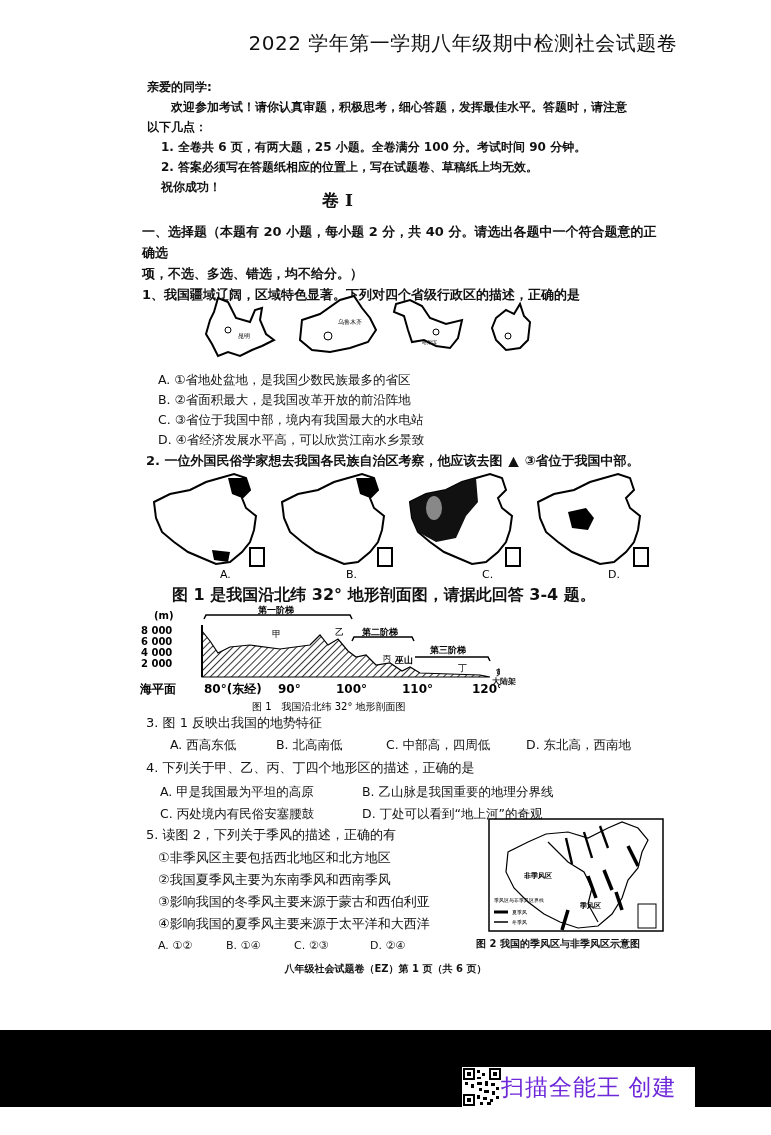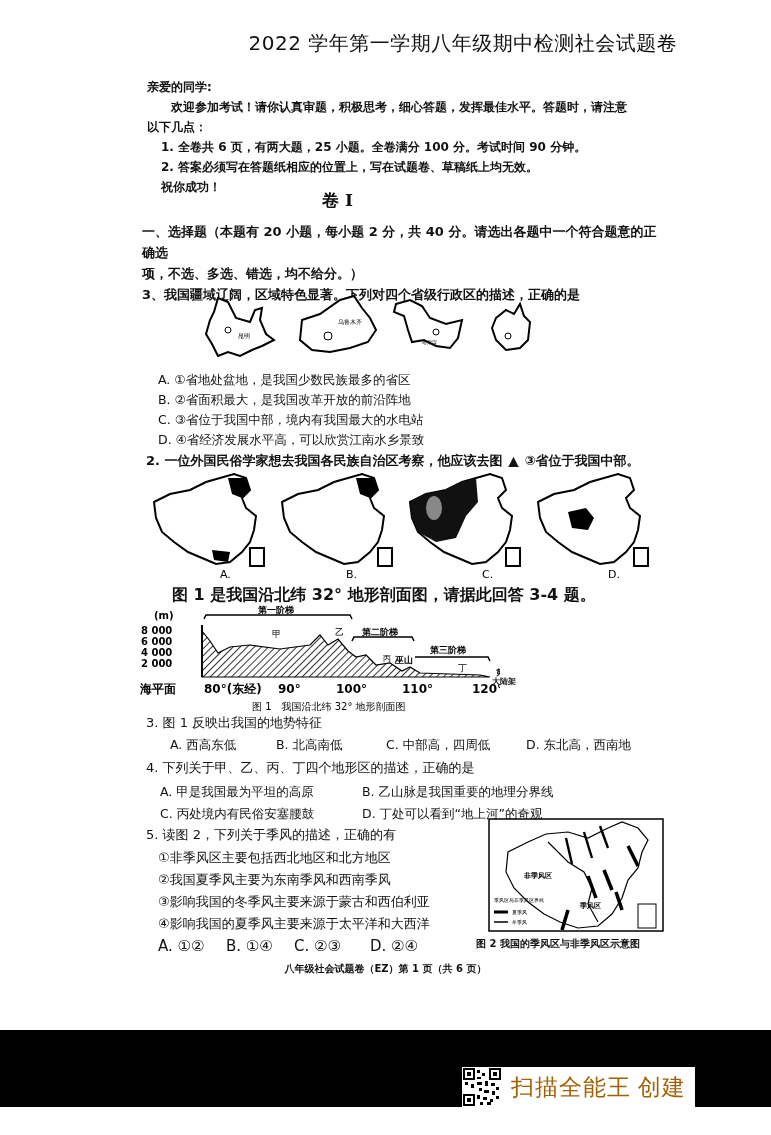--- a/index.html
+++ b/index.html
@@ -10,42 +10,42 @@
   .intro { left:147px; top:77px; width:520px; font-size:12px; line-height:20px; font-weight:bold; font-family:"DejaVu Sans", sans-serif; }
   .intro .indent { padding-left:24px; }
   .intro .num { padding-left:14px; }
   .section { left:0; width:645px; top:189px; text-align:center; font-size:17px; font-weight:bold; padding-left:30px; box-sizing:border-box; }
   .q { font-size:13px; font-family:"DejaVu Sans", sans-serif; line-height:21px; }
   .opt { font-size:12.5px; font-family:"DejaVu Sans", sans-serif; }
   svg text { font-family:"DejaVu Sans", sans-serif; }
   .bar { left:0; top:1030px; width:771px; height:77px; background:#000; }
   .wm { left:462px; top:1067px; width:233px; height:40px; background:#fff; display:flex; align-items:center; }
   .wm .qr { width:38px; height:38px; margin-left:1px; }
-  .wm .txt { font-family:Liberation Serif, serif; font-size:23px; color:#a16207; margin-left:10px; letter-spacing:1px; white-space:nowrap; }
+  .wm .txt { font-family:Liberation Sans, sans-serif; font-size:23px; color:#6d28d9; letter-spacing:1px; white-space:nowrap; }
 </style>
 </head>
 <body>
 
 <div class="abs title">2022 学年第一学期八年级期中检测社会试题卷</div>
 
 <div class="abs intro">
   <div>亲爱的同学:</div>
   <div class="indent">欢迎参加考试！请你认真审题，积极思考，细心答题，发挥最佳水平。答题时，请注意</div>
   <div>以下几点：</div>
   <div class="num">1. 全卷共 6 页，有两大题，25 小题。全卷满分 100 分。考试时间 90 分钟。</div>
   <div class="num">2. 答案必须写在答题纸相应的位置上，写在试题卷、草稿纸上均无效。</div>
   <div class="num">祝你成功！</div>
 </div>
 
 <div class="abs section">卷 I</div>
 
 <div class="abs q" style="left:142px; top:221px; width:520px; font-weight:bold;">
   <div>一、选择题（本题有 20 小题，每小题 2 分，共 40 分。请选出各题中一个符合题意的正确选</div>
   <div>项，不选、多选、错选，均不给分。）</div>
-  <div>3、我国疆域辽阔，区域特色显著。下列对四个省级行政区的描述，正确的是</div>
+  <div>1、我国疆域辽阔，区域特色显著。下列对四个省级行政区的描述，正确的是</div>
 </div>
 
 <svg class="abs" style="left:200px; top:290px;" width="340" height="75">
   <g fill="#fff" stroke="#000" stroke-width="2">
     <path d="M18,8 L28,12 L36,28 L50,32 L55,20 L62,18 L60,30 L66,44 L74,50 L62,56 L52,60 L40,66 L28,62 L18,66 L12,54 L6,44 L10,30 L14,22 Z"></path>
   </g>
   <circle cx="28" cy="40" r="3" fill="none" stroke="#000"></circle>
   <text x="38" y="48" font-size="6" fill="#000">昆明</text>
   <g fill="#fff" stroke="#000" stroke-width="2">
     <path d="M102,30 L120,24 L140,10 L154,6 L162,18 L170,28 L176,40 L168,52 L150,58 L130,62 L112,60 L100,50 Z"></path>
@@ -162,21 +162,21 @@
     <span>D. 丁处可以看到“地上河”的奇观</span>
   </div>
 </div>
 
 <div class="abs q" style="left:146px; top:824px;">5. 读图 2，下列关于季风的描述，正确的有</div>
 <div class="abs opt" style="left:158px; top:847px; line-height:22px; font-size:13px;">
   <div>①非季风区主要包括西北地区和北方地区</div>
   <div>②我国夏季风主要为东南季风和西南季风</div>
   <div>③影响我国的冬季风主要来源于蒙古和西伯利亚</div>
   <div>④影响我国的夏季风主要来源于太平洋和大西洋</div>
-  <div style="display:flex; font-size:15px;">
+  <div style="display:flex; font-size:11px;">
     <span style="width:68px;">A. ①②</span>
     <span style="width:68px;">B. ①④</span>
     <span style="width:76px;">C. ②③</span>
     <span>D. ②④</span>
   </div>
 </div>
 
 <svg class="abs" style="left:488px; top:818px;" width="178" height="120">
   <rect x="1" y="1" width="174" height="112" fill="#fff" stroke="#000" stroke-width="1.5"></rect>
   <path d="M20,34 L40,24 L58,16 L80,14 L100,20 L120,10 L134,4 L150,10 L160,22 L154,34 L150,50 L140,62 L134,80 L124,96 L110,108 L90,110 L72,104 L56,96 L40,84 L26,70 L18,54 Z" fill="#fff" stroke="#000" stroke-width="1.2"></path>

